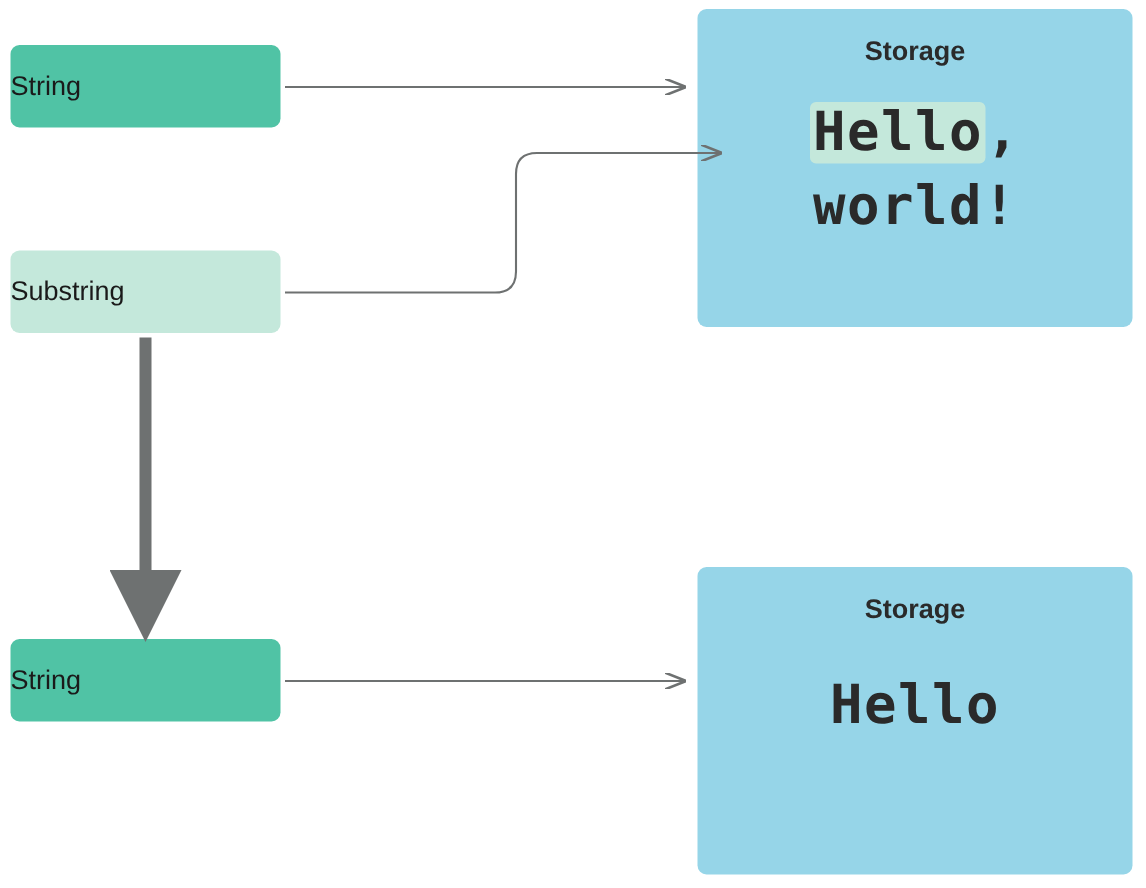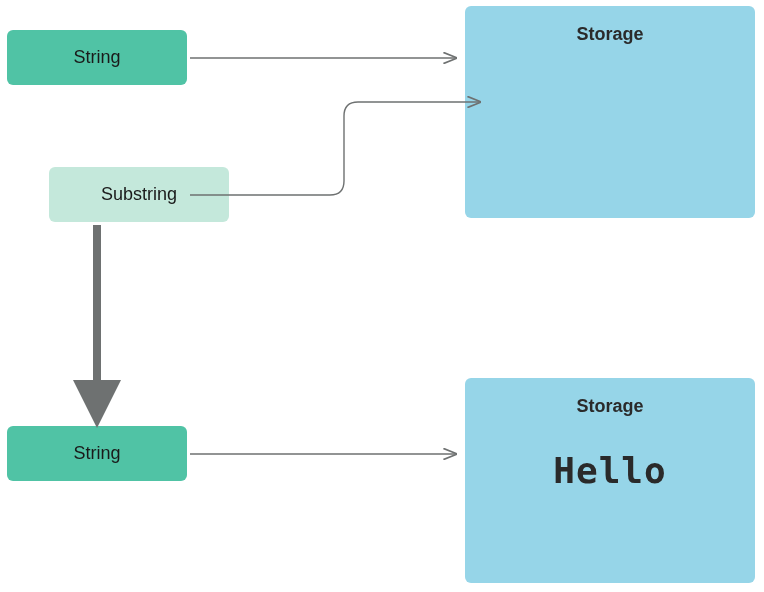--- a/index.html
+++ b/index.html
@@ -7,21 +7,21 @@
       width: 764px;
       height: 592px;
       position: relative;
       font-family: -apple-system, BlinkMacSystemFont, "Segoe UI", Helvetica, Arial, sans-serif;
       background: #ffffff;
     }
     .box {
       position: absolute;
       display: flex;
       align-items: center;
-      justify-content: center;
+      justify-content: flex-start;
       border-radius: 6px;
     }
     .string-box {
       width: 180px;
       height: 55px;
       background: #50c3a5;
       color: #1a1a1a;
       font-size: 18px;
     }
     .substring-box {
@@ -66,30 +66,34 @@
       pointer-events: none;
     }
   </style>
 </head>
 <body>
 
 <div class="box string-box" style="left:7px; top:30px;">
   <span>String</span>
 </div>
 
-<div class="box substring-box" style="left:7px; top:167px;margin-left:42px;">
+<div class="box substring-box" style="left:7px; top:167px;">
   <span>Substring</span>
 </div>
 
 <div class="box string-box" style="left:7px; top:426px;">
   <span>String</span>
 </div>
 
 <div class="storage-box" style="left:465px; top:6px; height:212px;">
   <div class="storage-label">Storage</div>
+  <div class="storage-content">
+    <span class="highlight">Hello</span><span>,</span><br>
+    <span>world!</span>
+  </div>
 </div>
 
 <div class="storage-box" style="left:465px; top:378px; height:205px;">
   <div class="storage-label">Storage</div>
   <div class="storage-content" style="margin-top:30px;">Hello</div>
 </div>
 
 <svg class="arrows">
   <defs>
     <marker id="arrowhead" markerWidth="10" markerHeight="8" refX="9" refY="4" orient="auto">

